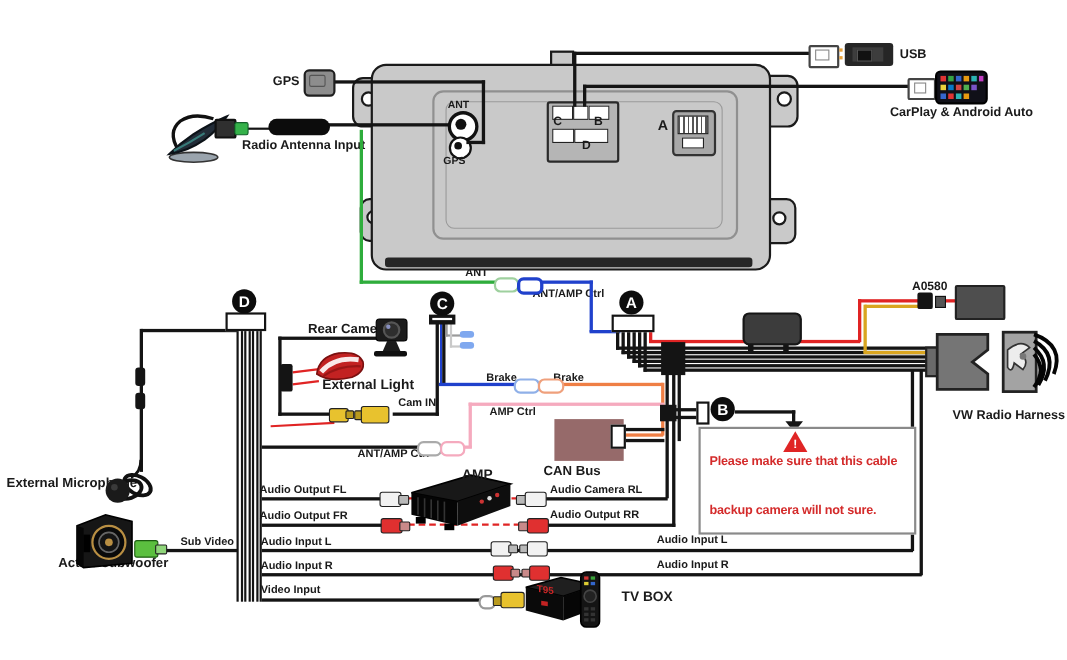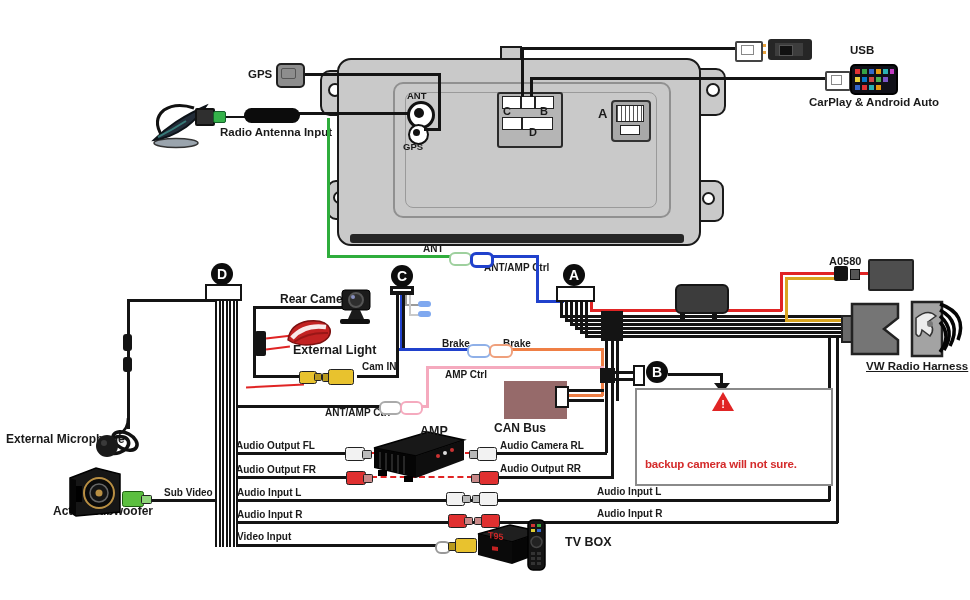--- a/index.html
+++ b/index.html
@@ -86,21 +86,21 @@
 
   <div class="w" style="left:521px;top:47px;width:3px;height:50px;z-index:3;"></div>
   <div class="w" style="left:521px;top:47px;width:217px;height:3px;z-index:3;"></div>
   <div class="abs" style="left:735px;top:41px;width:24px;height:17px;background:#fff;border:2px solid #444;border-radius:2px;z-index:3;"></div>
   <div class="abs" style="left:741px;top:45px;width:11px;height:8px;border:1.5px solid #888;z-index:3;"></div>
   <div class="abs" style="left:763px;top:44px;width:3px;height:3px;background:#e8a23c;z-index:3;"></div>
   <div class="abs" style="left:763px;top:51px;width:3px;height:3px;background:#e8a23c;z-index:3;"></div>
   <div class="abs" style="left:768px;top:39px;width:44px;height:21px;background:#262626;border-radius:3px;z-index:3;"></div>
   <div class="abs" style="left:775px;top:43px;width:28px;height:13px;background:#3d3d3d;z-index:3;"></div>
   <div class="abs" style="left:779px;top:45px;width:12px;height:9px;background:#111;border:1px solid #555;z-index:3;"></div>
-  <div class="lbl lbl-b" style="left:818px;top:44px;margin-left:32px;">USB</div>
+  <div class="lbl lbl-b" style="left:818px;top:44px;">USB</div>
 
   <div class="w" style="left:530px;top:77px;width:3px;height:20px;z-index:3;"></div>
   <div class="w" style="left:530px;top:77px;width:297px;height:3px;z-index:3;"></div>
   <div class="abs" style="left:825px;top:71px;width:22px;height:16px;background:#fff;border:2px solid #444;border-radius:2px;z-index:3;"></div>
   <div class="abs" style="left:831px;top:75px;width:9px;height:8px;border:1.5px solid #888;z-index:3;"></div>
   <svg style="left:849px;top:63px;z-index:3;" width="54" height="34" viewBox="0 0 54 34">
     <rect x="2" y="2" width="46" height="29" rx="4" fill="#101018" stroke="#000" stroke-width="2"></rect>
     <rect x="6" y="6" width="5" height="5" fill="#e03333"></rect>
       <rect x="13" y="6" width="5" height="5" fill="#36a346"></rect>
     <rect x="20" y="6" width="5" height="5" fill="#3566cc"></rect>
@@ -262,34 +262,35 @@
   <div class="w" style="left:613px;top:378px;width:22px;height:2.5px;"></div>
   <div class="house" style="left:633px;top:365px;width:8px;height:17px;"></div>
   <div class="circ" style="left:646px;top:361px;">B</div>
   <div class="w" style="left:668px;top:373px;width:55px;height:2.5px;"></div>
   <div class="w" style="left:720px;top:373px;width:2.5px;height:11px;"></div>
   <div class="abs" style="left:714px;top:383px;width:0;height:0;border-left:8px solid transparent;border-right:8px solid transparent;border-top:10px solid #141414;"></div>
 
   <div class="abs" style="left:635px;top:388px;width:194px;height:94px;background:#fff;border:2px solid #8a8a8a;z-index:5;"></div>
   <div class="abs" style="left:712px;top:392px;width:0;height:0;border-left:11px solid transparent;border-right:11px solid transparent;border-bottom:19px solid #e02525;z-index:6;"></div>
   <div class="abs" style="left:719px;top:398px;width:8px;text-align:center;color:#fff;font:700 11px 'Liberation Sans',sans-serif;z-index:7;">!</div>
+  <div class="abs warn-line" style="left:645px;top:413px;z-index:6;">Please make sure that this cable</div>
   <div class="abs warn-line" style="left:645px;top:457px;z-index:6;">backup camera will not sure.</div>
 
   <svg style="left:840px;top:288px;z-index:3;" width="130" height="84" viewBox="0 0 130 84">
     <rect x="2" y="28" width="14" height="26" fill="#6a6a6a" stroke="#222" stroke-width="2"></rect>
     <path d="M12 16 H58 V30 L44 41 L58 52 V66 H12 Z" fill="#757575" stroke="#222" stroke-width="2.5"></path>
     <rect x="72" y="14" width="30" height="54" fill="#a3a3a3" stroke="#222" stroke-width="2.5"></rect>
     <path d="M76 30 Q88 20 96 28 L88 34 Q96 40 90 48 L82 42 Q80 52 76 46 Z" fill="#ededed" stroke="#333" stroke-width="1.5"></path>
     <circle cx="90" cy="36" r="3" fill="#777"></circle>
     <path d="M100 16 Q128 26 118 52" fill="none" stroke="#050505" stroke-width="3.5"></path>
     <path d="M100 22 Q122 34 110 58" fill="none" stroke="#050505" stroke-width="3.5"></path>
     <path d="M100 28 Q116 42 104 62" fill="none" stroke="#050505" stroke-width="3.5"></path>
     <path d="M100 34 Q112 48 100 64" fill="none" stroke="#050505" stroke-width="3.5"></path>
   </svg>
-  <div class="lbl lbl-b" style="left:866px;top:360px;text-decoration:underline;">VW Radio Harness</div>
+  <div class="lbl lbl-b" style="left:866px;top:372px;">VW Radio Harness</div>
 
   <div class="w" style="left:238px;top:452px;width:110px;height:2.5px;"></div>
   <div class="w" style="left:238px;top:476px;width:111px;height:2.5px;"></div>
   <div class="lbl" style="left:236px;top:440px;">Audio Output FL</div>
   <div class="lbl" style="left:236px;top:464px;">Audio Output FR</div>
   <div class="dash" style="left:369px;top:452px;width:102px;"></div>
   <div class="dash" style="left:371px;top:476px;width:102px;"></div>
   <div class="abs" style="left:411px;top:452px;width:0;height:25px;border-left:2px dashed #e02424;"></div>
   <div class="rca" style="left:345px;top:447px;width:18px;height:12px;background:#f2f2f2;z-index:3;"></div>
   <div class="tip" style="left:362px;top:450px;width:8px;height:7px;background:#b9b9b9;z-index:3;"></div>

